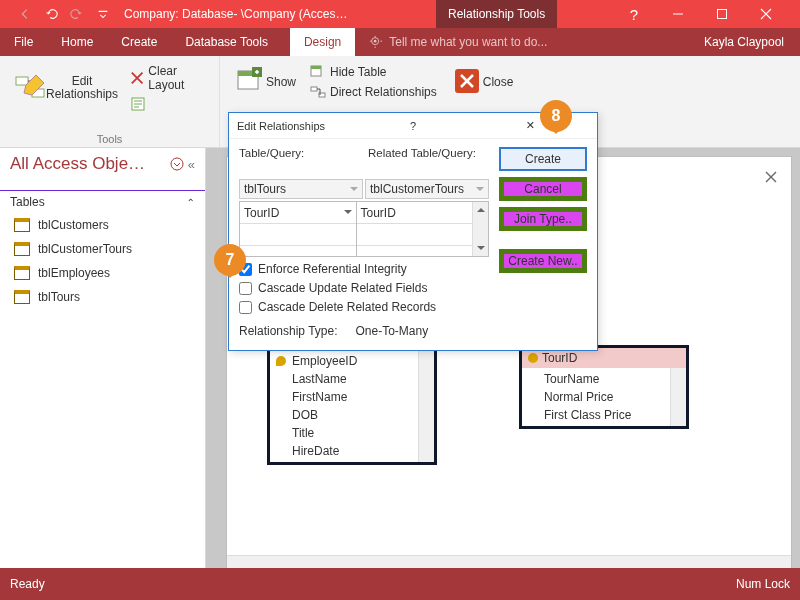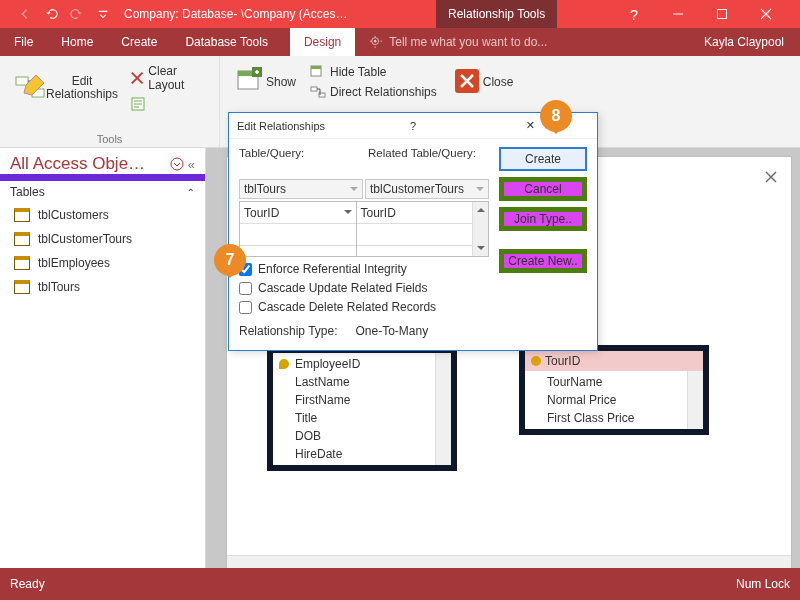--- a/index.html
+++ b/index.html
@@ -20,29 +20,29 @@
 .ribbon{height:92px;background:#f3f3f3;border-bottom:1px solid #d9d9d9;display:flex}
 .rgroup{border-right:1px solid #e0e0e0;padding:4px 8px 2px;display:flex;flex-direction:column;justify-content:space-between}
 .rgroup-label{text-align:center;font-size:11px;color:#777;padding-top:2px}
 .bigbtn{display:flex;flex-direction:row;align-items:center;justify-content:center;padding:2px 6px;cursor:pointer}
 .bigbtn .ic{width:32px;height:32px;margin-bottom:2px}
 .smallbtns{display:flex;flex-direction:column;gap:4px;padding:4px 2px}
 .smallbtn{display:flex;align-items:center;gap:4px;cursor:pointer}
 .smallbtn .ic{width:16px;height:16px}
 .body-area{position:absolute;top:148px;bottom:20px;left:0;right:0;display:flex}
 .nav{width:206px;border-right:1px solid #d9d9d9;background:#fff;display:flex;flex-direction:column}
-.nav-hdr{padding:6px 10px 0;display:flex;align-items:center;justify-content:space-between;border-bottom:7px solid #6d28d9}
+.nav-hdr{padding:6px 10px 16px;display:flex;align-items:center;justify-content:space-between;border-bottom:1px solid #6d28d9}
 .nav-hdr h1{color:#a4373a;font-size:17px;font-weight:400;white-space:nowrap;overflow:hidden}
 .nav-sub{padding:4px 10px;font-size:11px;color:#555;display:flex;justify-content:space-between;align-items:center}
 .nav-item{display:flex;align-items:center;gap:8px;padding:5px 14px;cursor:pointer}
 .nav-item .tbl-ic{width:16px;height:14px;background:linear-gradient(#fff,#fff) padding-box;border:1px solid #7a5c00;border-top:4px solid #c78f00}
 .canvas{flex:1;background:#c8c8c8;position:relative;overflow:hidden}
 .canvas-inner{position:absolute;left:20px;top:8px;right:8px;bottom:8px;background:#fff;border:1px solid #bdbdbd}
 .close-doc{position:absolute;right:14px;top:14px;cursor:pointer}
-.tblwin{position:absolute;background:#fff;border:6px solid #0f172a;width:190px}
+.tblwin{position:absolute;background:#fff;border:3px solid #0f172a;width:170px}
 .tblwin-hd{background:#f3e0e0;padding:3px 6px;display:flex;align-items:center;gap:4px}
 .tblwin-hd.key{background:#f3caca}
 .tblwin-body{padding:2px 0;max-height:110px;overflow:hidden;position:relative}
 .fld{padding:2px 10px 2px 22px;position:relative}
 .fld.key::before{content:"";position:absolute;left:6px;top:4px;width:10px;height:10px;background:#d9a400;border-radius:50% 50% 50% 0}
 .tblwin .sb{position:absolute;right:0;top:0;bottom:0;width:16px;background:#f0f0f0;border-left:1px solid #ddd}
 .dialog{position:absolute;left:228px;top:112px;width:370px;background:#fff;border:1px solid #2f7bcf;box-shadow:2px 2px 8px rgba(0,0,0,.15);z-index:50}
 .dlg-title{background:#fff;padding:6px 8px;display:flex;align-items:center;border-bottom:1px solid #eee}
 .dlg-title span{flex:1;font-size:11px}
 .dlg-title .xb{width:20px;text-align:center;cursor:pointer}
@@ -247,22 +247,22 @@
         <svg width="12" height="12" viewBox="0 0 12 12">
             <path d="M1 1l10 10M11 1L1 11" stroke="#666" stroke-width="1.4"></path>
           </svg>
       </span>
 
       <div class="tblwin" style="left:40px;top:190px">
         <div class="tblwin-body" style="max-height:130px">
           <div class="fld key">EmployeeID</div>
           <div class="fld">LastName</div>
           <div class="fld">FirstName</div>
+          <div class="fld">DOB</div>
           <div class="fld">Title</div>
-          <div class="fld">DOB</div>
           <div class="fld">HireDate</div>
           <div class="sb"></div>
         </div>
       </div>
 
       <div class="tblwin" style="left:292px;top:188px">
         <div class="tblwin-hd key">
           <span style="width:10px;height:10px;background:#d9a400;border-radius:50%"></span>
           <span>TourID</span>
         </div>

